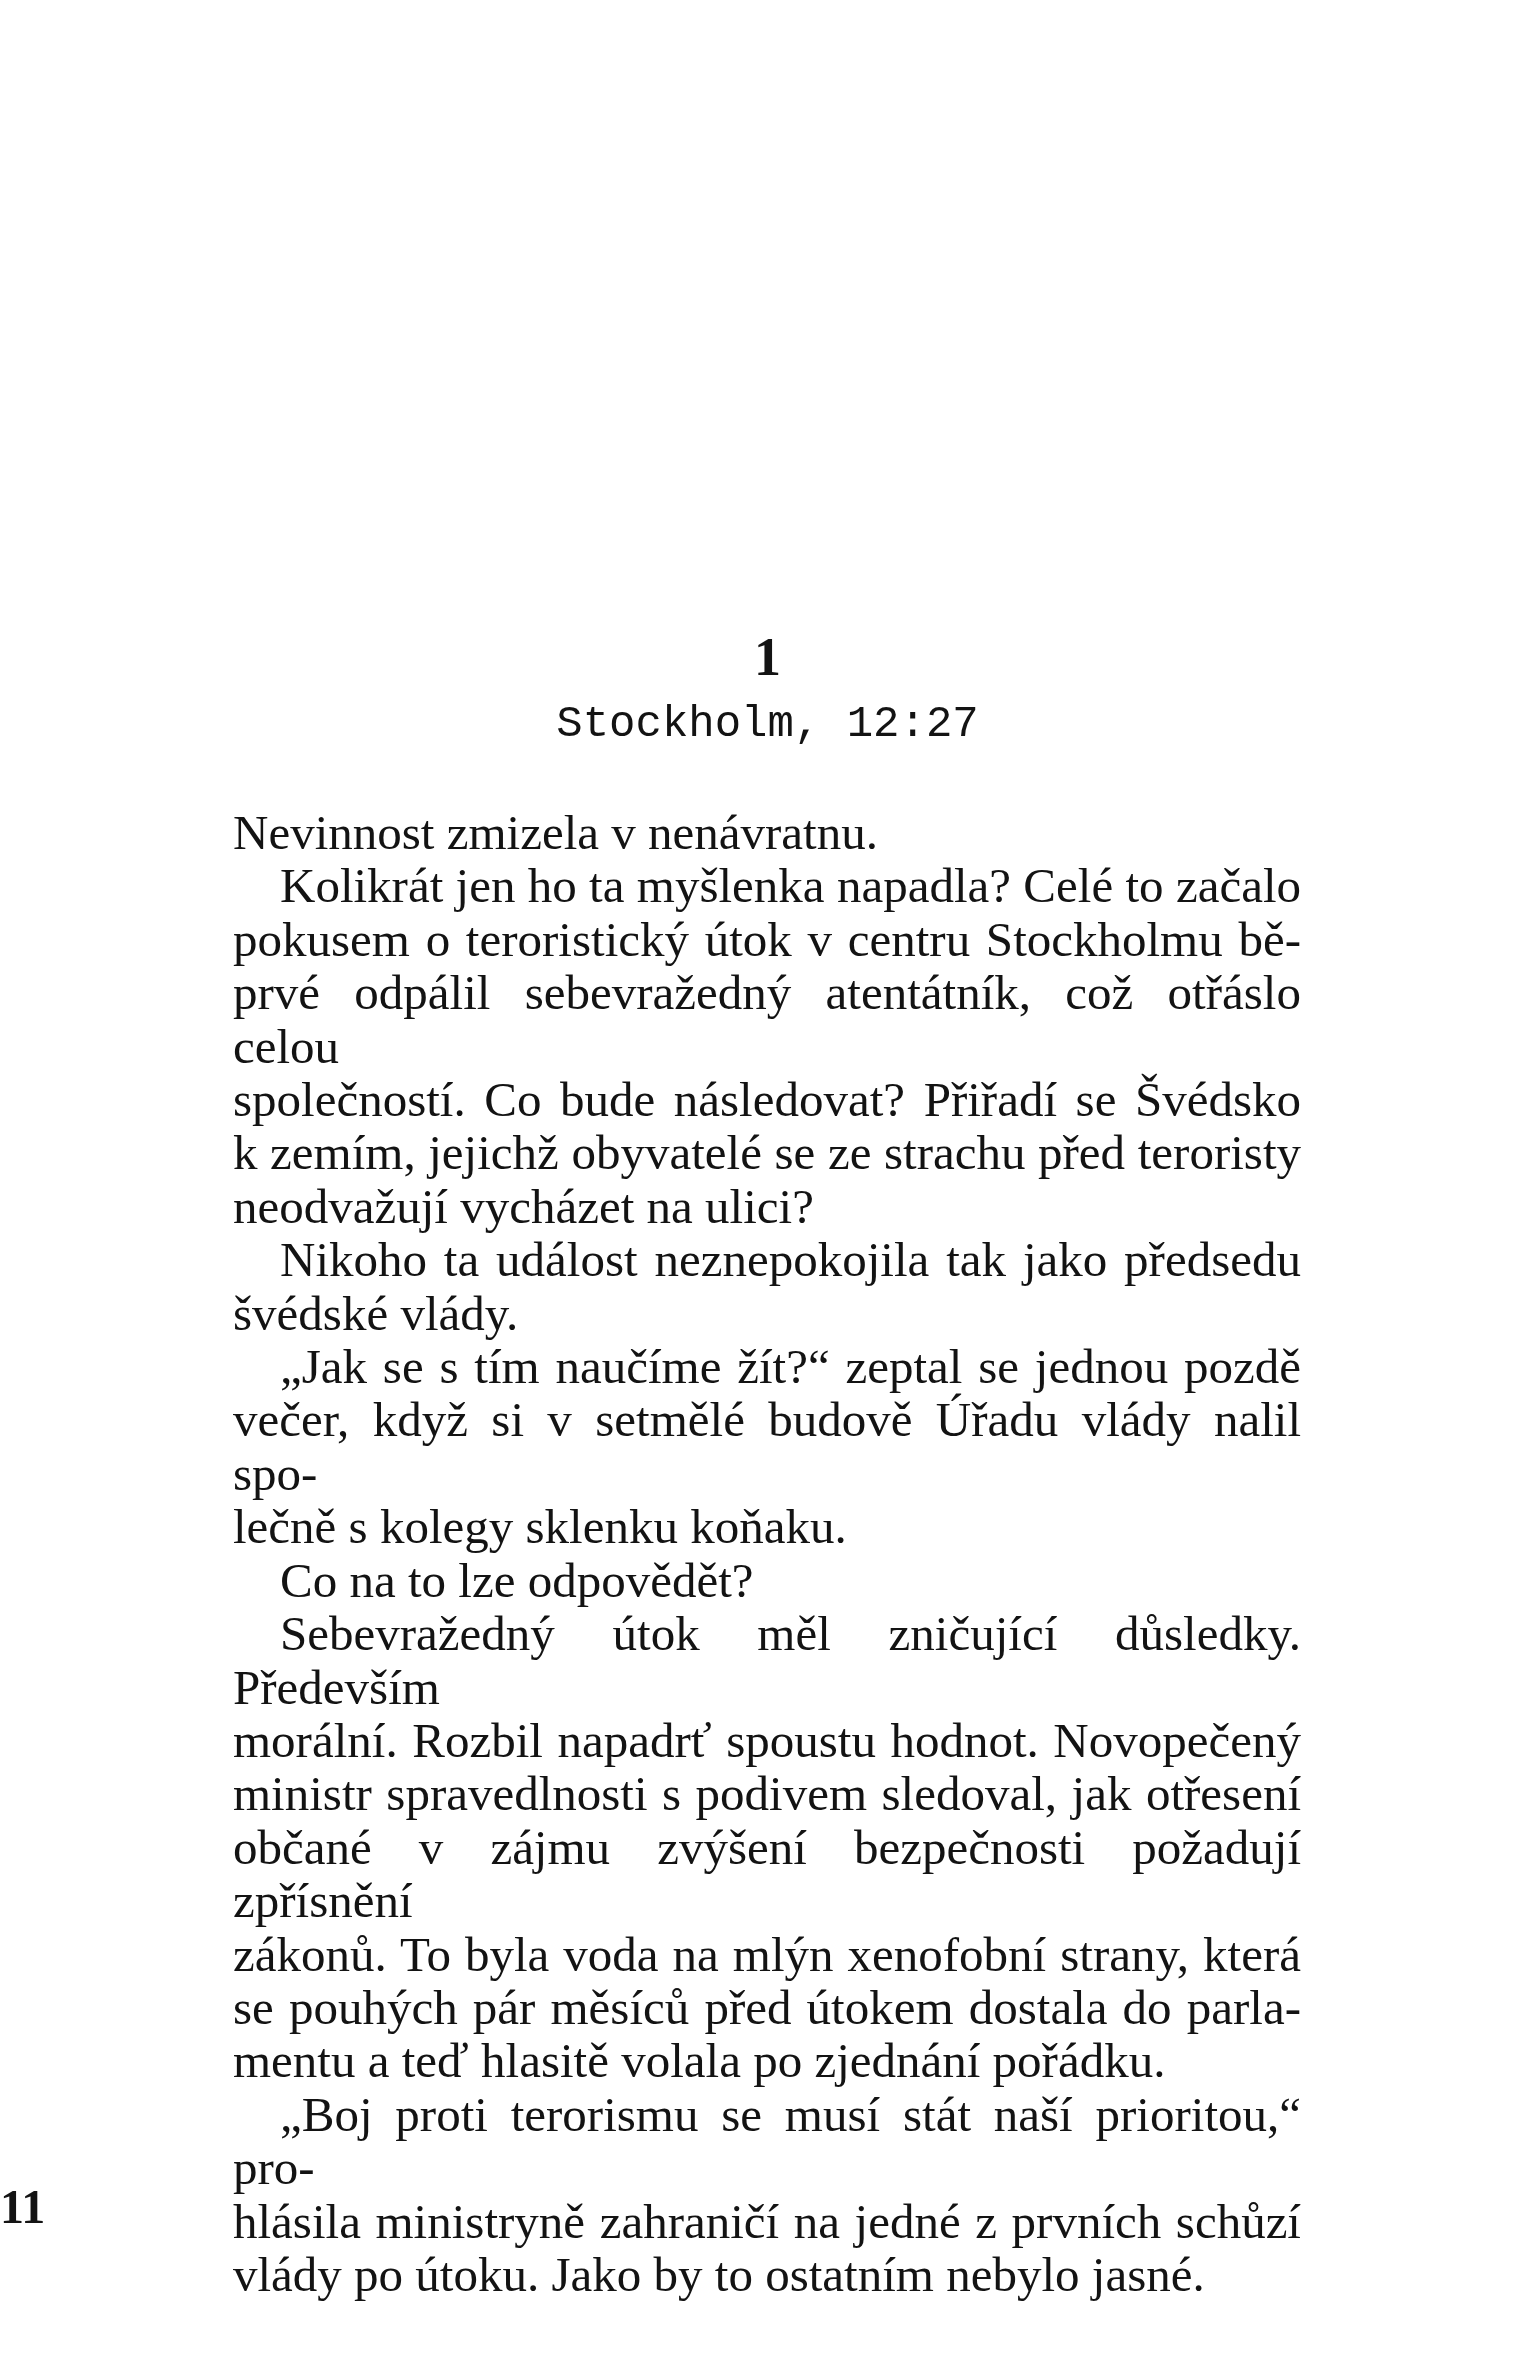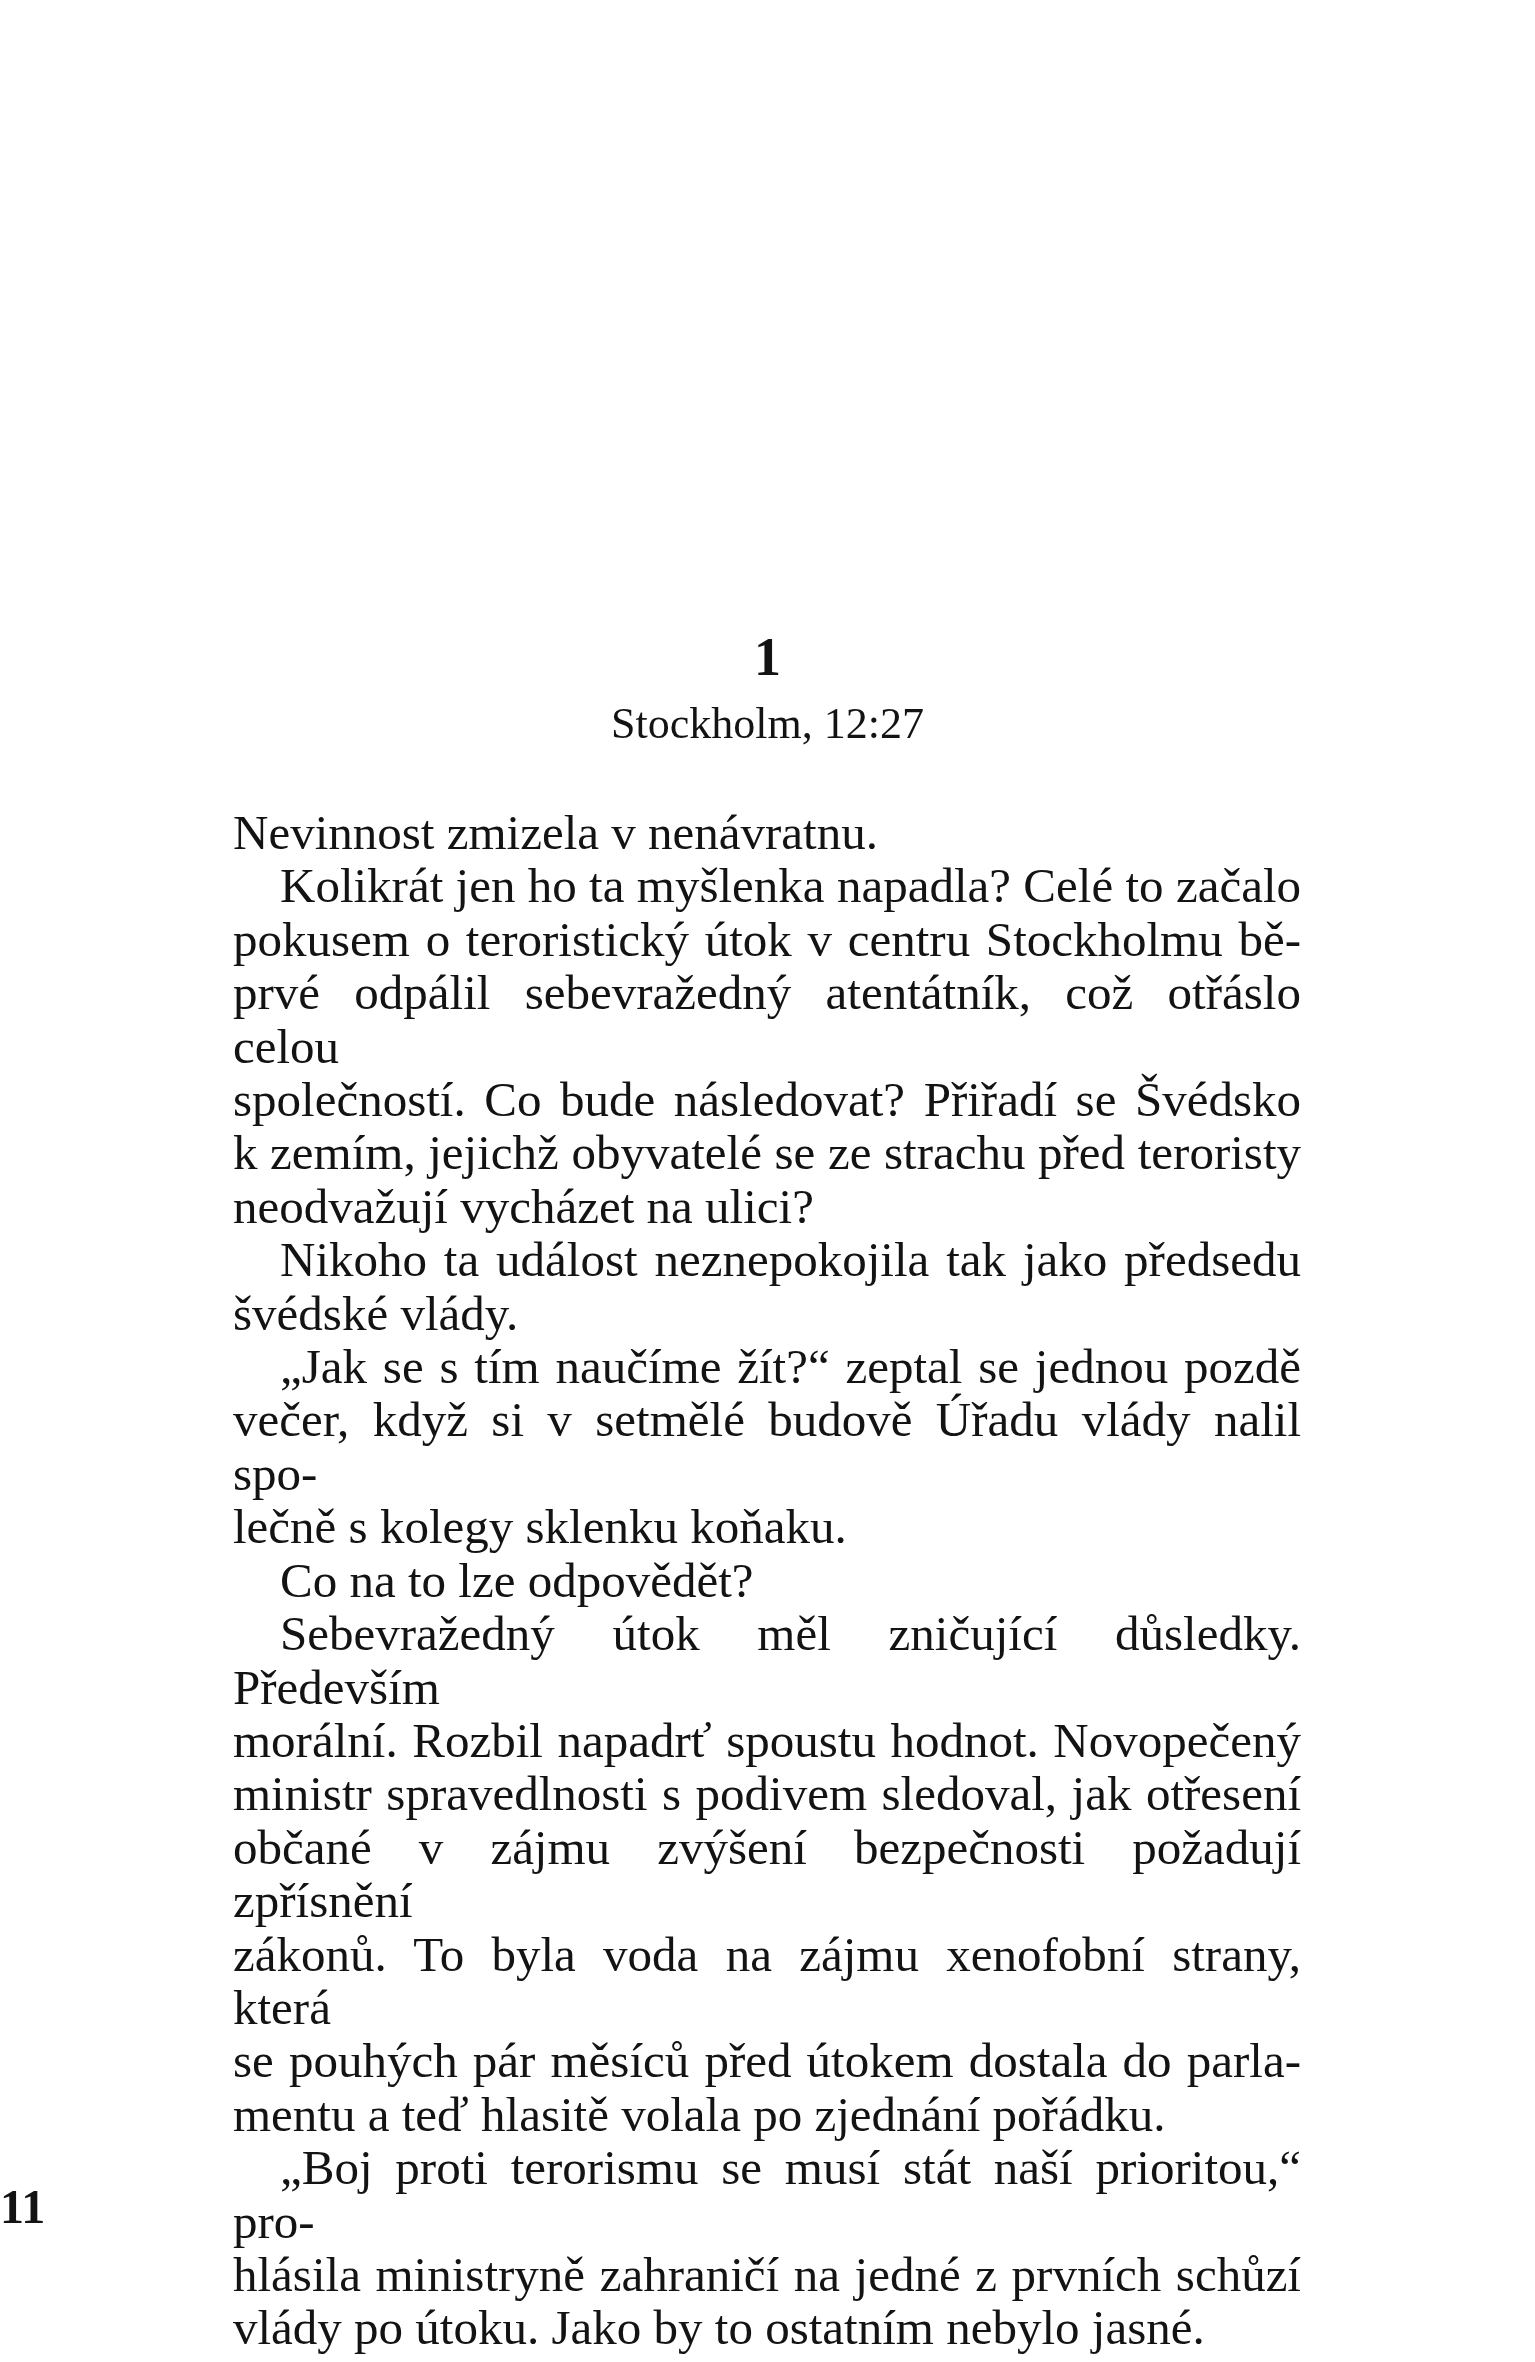--- a/index.html
+++ b/index.html
@@ -27,20 +27,21 @@
     font-size: 54px;
     font-weight: bold;
     line-height: 1;
     margin: 0 0 18px 0;
   }
   .chapter-subtitle {
     font-size: 44px;
     font-weight: normal;
     line-height: 1;
     margin: 0;
+    font-family: Liberation Mono, monospace;
   }
   .body-text {
     position: absolute;
     top: 806px;
     left: 233px;
     width: 1068px;
     font-size: 49px;
     line-height: 53.4px;
   }
   .line {
@@ -89,21 +90,21 @@
       <div class="line indent">Nikoho ta událost neznepokojila tak jako předsedu</div>
       <div class="line last">švédské vlády.</div>
       <div class="line indent">„Jak se s tím naučíme žít?“ zeptal se jednou pozdě</div>
       <div class="line">večer, když si v setmělé budově Úřadu vlády nalil spo-</div>
       <div class="line last">lečně s kolegy sklenku koňaku.</div>
       <div class="line last indent">Co na to lze odpovědět?</div>
       <div class="line indent">Sebevražedný útok měl zničující důsledky. Především</div>
       <div class="line">morální. Rozbil napadrť spoustu hodnot. Novopečený</div>
       <div class="line">ministr spravedlnosti s podivem sledoval, jak otřesení</div>
       <div class="line">občané v zájmu zvýšení bezpečnosti požadují zpřísnění</div>
-      <div class="line">zákonů. To byla voda na zájmu xenofobní strany, která</div>
+      <div class="line">zákonů. To byla voda na mlýn xenofobní strany, která</div>
       <div class="line">se pouhých pár měsíců před útokem dostala do parla-</div>
       <div class="line last">mentu a teď hlasitě volala po zjednání pořádku.</div>
       <div class="line indent">„Boj proti terorismu se musí stát naší prioritou,“ pro-</div>
       <div class="line">hlásila ministryně zahraničí na jedné z prvních schůzí</div>
       <div class="line last">vlády po útoku. Jako by to ostatním nebylo jasné.</div>
     </div>
 
   <div class="page-number">11</div>
 
 </div>

